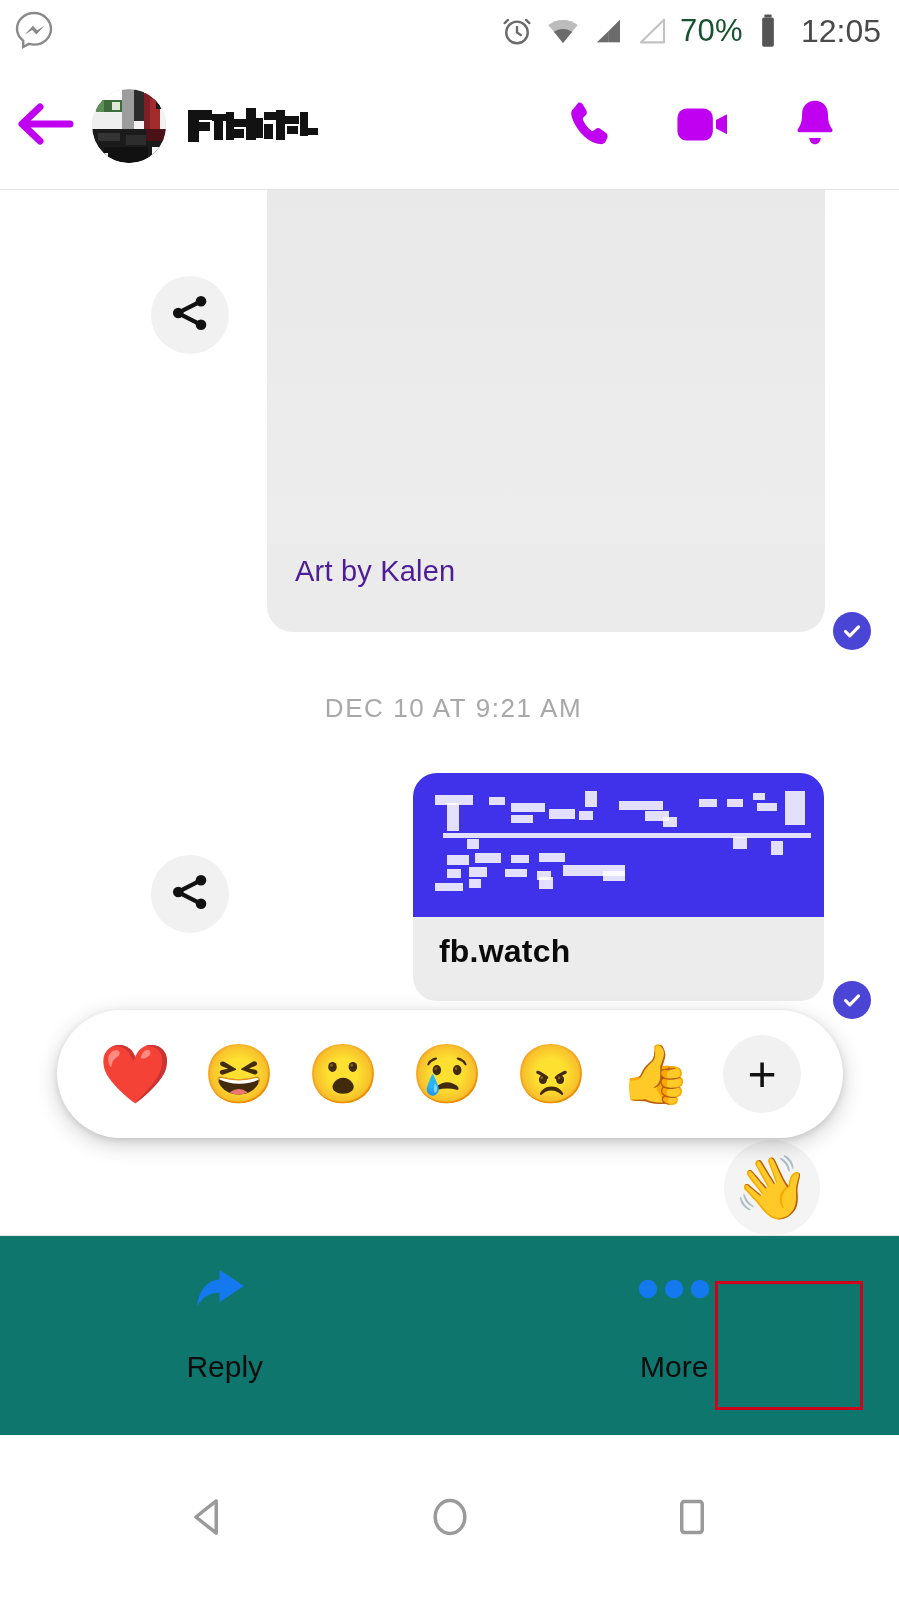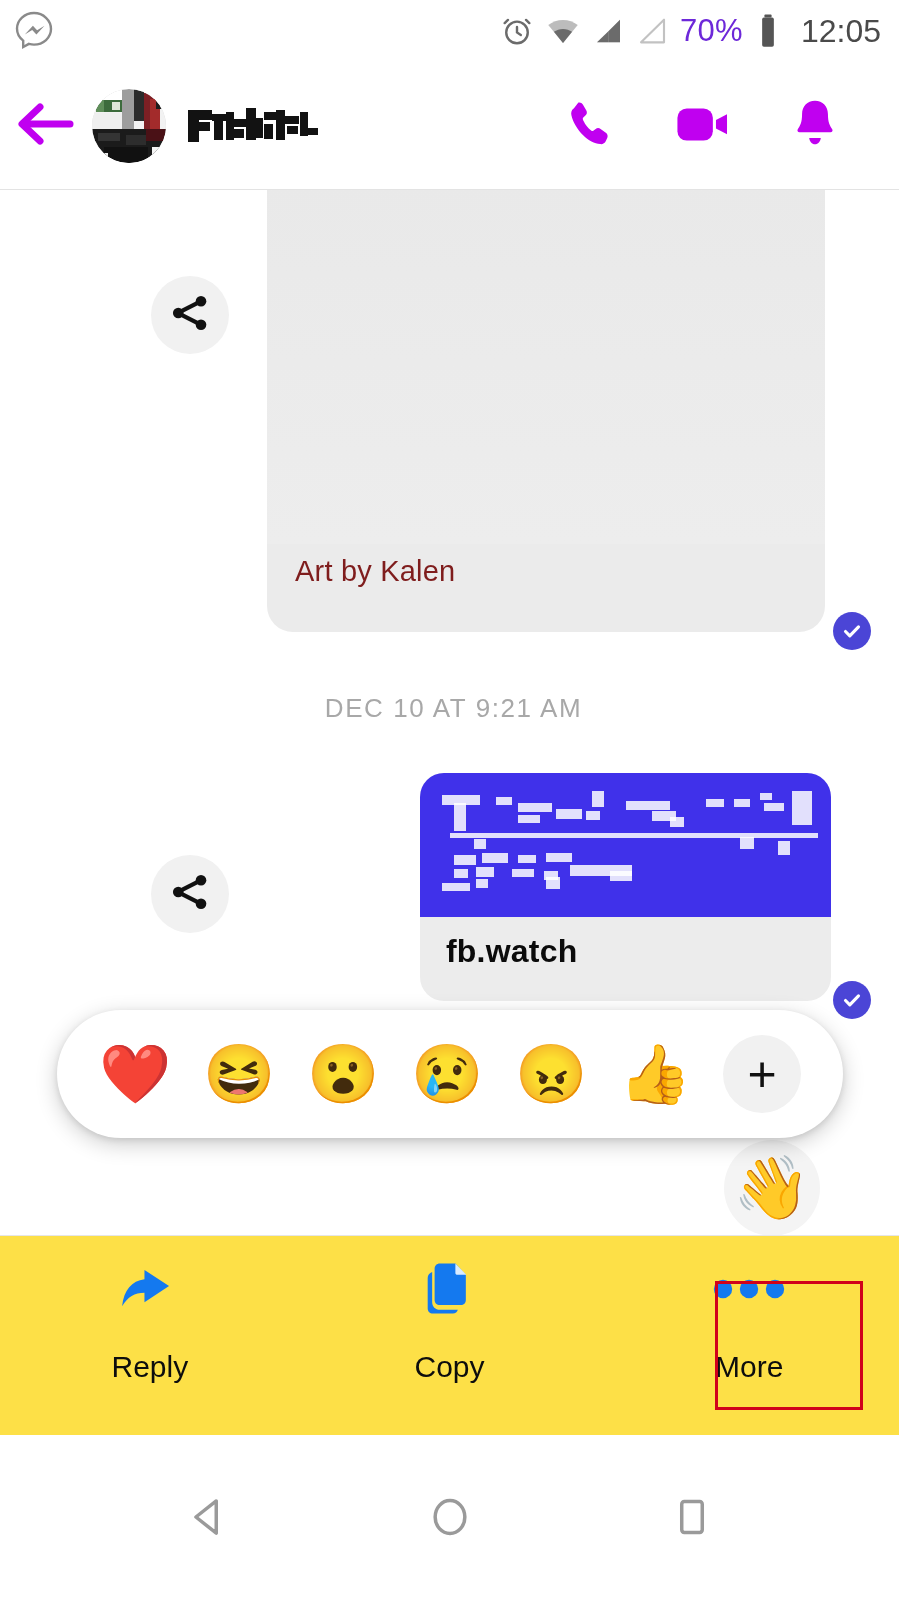--- a/index.html
+++ b/index.html
@@ -16,21 +16,21 @@
     position:absolute; left:0; top:0; width:899px; height:62px;
     background:#fff; display:flex; align-items:center;
   }
   .sb-logo{ position:absolute; left:10px; top:6px; width:48px; height:48px; }
   .sb-right{
     position:absolute; right:18px; top:0; height:62px;
     display:flex; align-items:center; gap:12px;
   }
   .sb-icon{ display:flex; align-items:center; justify-content:center; }
   .sb-text{
-    font-size:31px; color:#6d28d9; font-weight:500; letter-spacing:.3px;
+    font-size:31px; color:#14532d; font-weight:500; letter-spacing:.3px;
     font-family:"Liberation Sans", sans-serif;
   }
   .sb-clock{ font-size:32px; color:#4a4a4a; font-weight:500; margin-left:8px;}
 
   
   .navbar{
     position:absolute; left:0; top:62px; width:899px; height:128px;
     background:#fff; display:flex; align-items:center;
     border-bottom:1px solid #e3e3e3;
   }
@@ -66,38 +66,38 @@
     background:#ebebeb; border-radius:26px;
     border-top-left-radius:4px; border-top-right-radius:4px;
     overflow:hidden;
   }
   .photo-area{
     position:absolute; left:0; top:0; width:100%; height:362px;
     background:linear-gradient(#e9e9e9,#ededed);
   }
   .photo-caption{
     position:absolute; left:28px; bottom:44px;
-    font-size:29px; color:#7f1d1d; letter-spacing:.2px;
+    font-size:29px; color:#4c1d95; letter-spacing:.2px;
   }
 
   .tick{
     position:absolute; width:38px; height:38px; border-radius:50%;
     background:#4b45d6; display:flex; align-items:center; justify-content:center;
   }
   .tick svg{ display:block; }
 
   .daydiv{
     position:absolute; width:899px; text-align:center;
     font-size:26px; color:#a8a8a8; letter-spacing:1.6px; font-weight:500;padding-left:8px;
   }
 
   .link-card{
     position:absolute; left:413px; top:773px; width:411px; height:228px;
     border-radius:24px; overflow:hidden; background:#ececec;
-    border-top-left-radius:24px; border-top-right-radius:24px;margin-left:7px;
+    border-top-left-radius:24px; border-top-right-radius:24px;
   }
   .link-hero{
     position:absolute; left:0; top:0; width:100%; height:144px;
     background:#4031ea; overflow:hidden;
   }
   .link-hero i{ position:absolute; background:#ffffff; display:block; opacity:.85;}
   .link-domain{
     position:absolute; left:26px; top:160px;
     font-size:32px; font-weight:bold; color:#0b0b0b; letter-spacing:.2px;
   }
@@ -120,21 +120,21 @@
   .rx{ font-size:58px; line-height:1; cursor:pointer; }
   .rx-plus{
     width:78px; height:78px; border-radius:50%; background:#f1f1f1;
     display:flex; align-items:center; justify-content:center;
     font-size:50px; color:#111; font-weight:300;
   }
 
   
   .sheet{
     position:absolute; left:0; top:1235px; width:899px; height:200px;
-    background:#fde047; border-top:1px solid #e6e6e6; z-index:8;
+    background:#0f766e; border-top:1px solid #e6e6e6; z-index:8;
     display:flex; align-items:flex-start;
   }
   .act{
     flex:1; height:170px; display:flex; flex-direction:column;
     align-items:center; justify-content:center; gap:30px; position:relative;
   }
   .act .ic{ height:62px; display:flex; align-items:center; justify-content:center;}
   .act .lb{ font-size:30px; color:#0d0d0d; }
   .act.sel{ }
   .hl-box{
@@ -385,30 +385,20 @@
 
     <div class="act">
       <span class="ic">
         <svg width="62" height="56" viewBox="0 0 28 24">
           <path d="M11.5 3.4v4.2C5.8 8.3 2.2 12.4 1.4 19.8c2.6-4.3 5.6-6.1 10.1-6.1v4.3L22.6 10.7z" fill="#1479ef"></path>
         </svg>
       </span>
       <span class="lb">Reply</span>
     </div>
 
-    <div class="act">
-      <span class="ic">
-        <svg width="56" height="58" viewBox="0 0 24 26">
-          <path d="M14.4 1.6h-7c-1.3 0-2.3 1-2.3 2.3v14c0 1.3 1 2.3 2.3 2.3h9.4c1.3 0 2.3-1 2.3-2.3V6.6z" fill="#1479ef"></path>
-          <path d="M14.4 1.6v4.2c0 .5.4.8.8.8h4.1z" fill="#d9ecff"></path>
-          <path d="M4 5.4C2.8 5.8 2 6.9 2 8.1v13.6c0 1.3 1 2.3 2.3 2.3h9c1.1 0 2-.7 2.2-1.7H7.4c-1.9 0-3.4-1.5-3.4-3.4z" fill="#1479ef"></path>
-        </svg>
-      </span>
-      <span class="lb">Copy</span>
-    </div>
 
 
     <div class="act sel">
       <span class="ic">
         <svg width="72" height="26" viewBox="0 0 36 13">
           <circle cx="5" cy="6.5" r="4.6" fill="#1479ef"></circle>
           <circle cx="18" cy="6.5" r="4.6" fill="#1479ef"></circle>
           <circle cx="31" cy="6.5" r="4.6" fill="#1479ef"></circle>
         </svg>
       </span>

